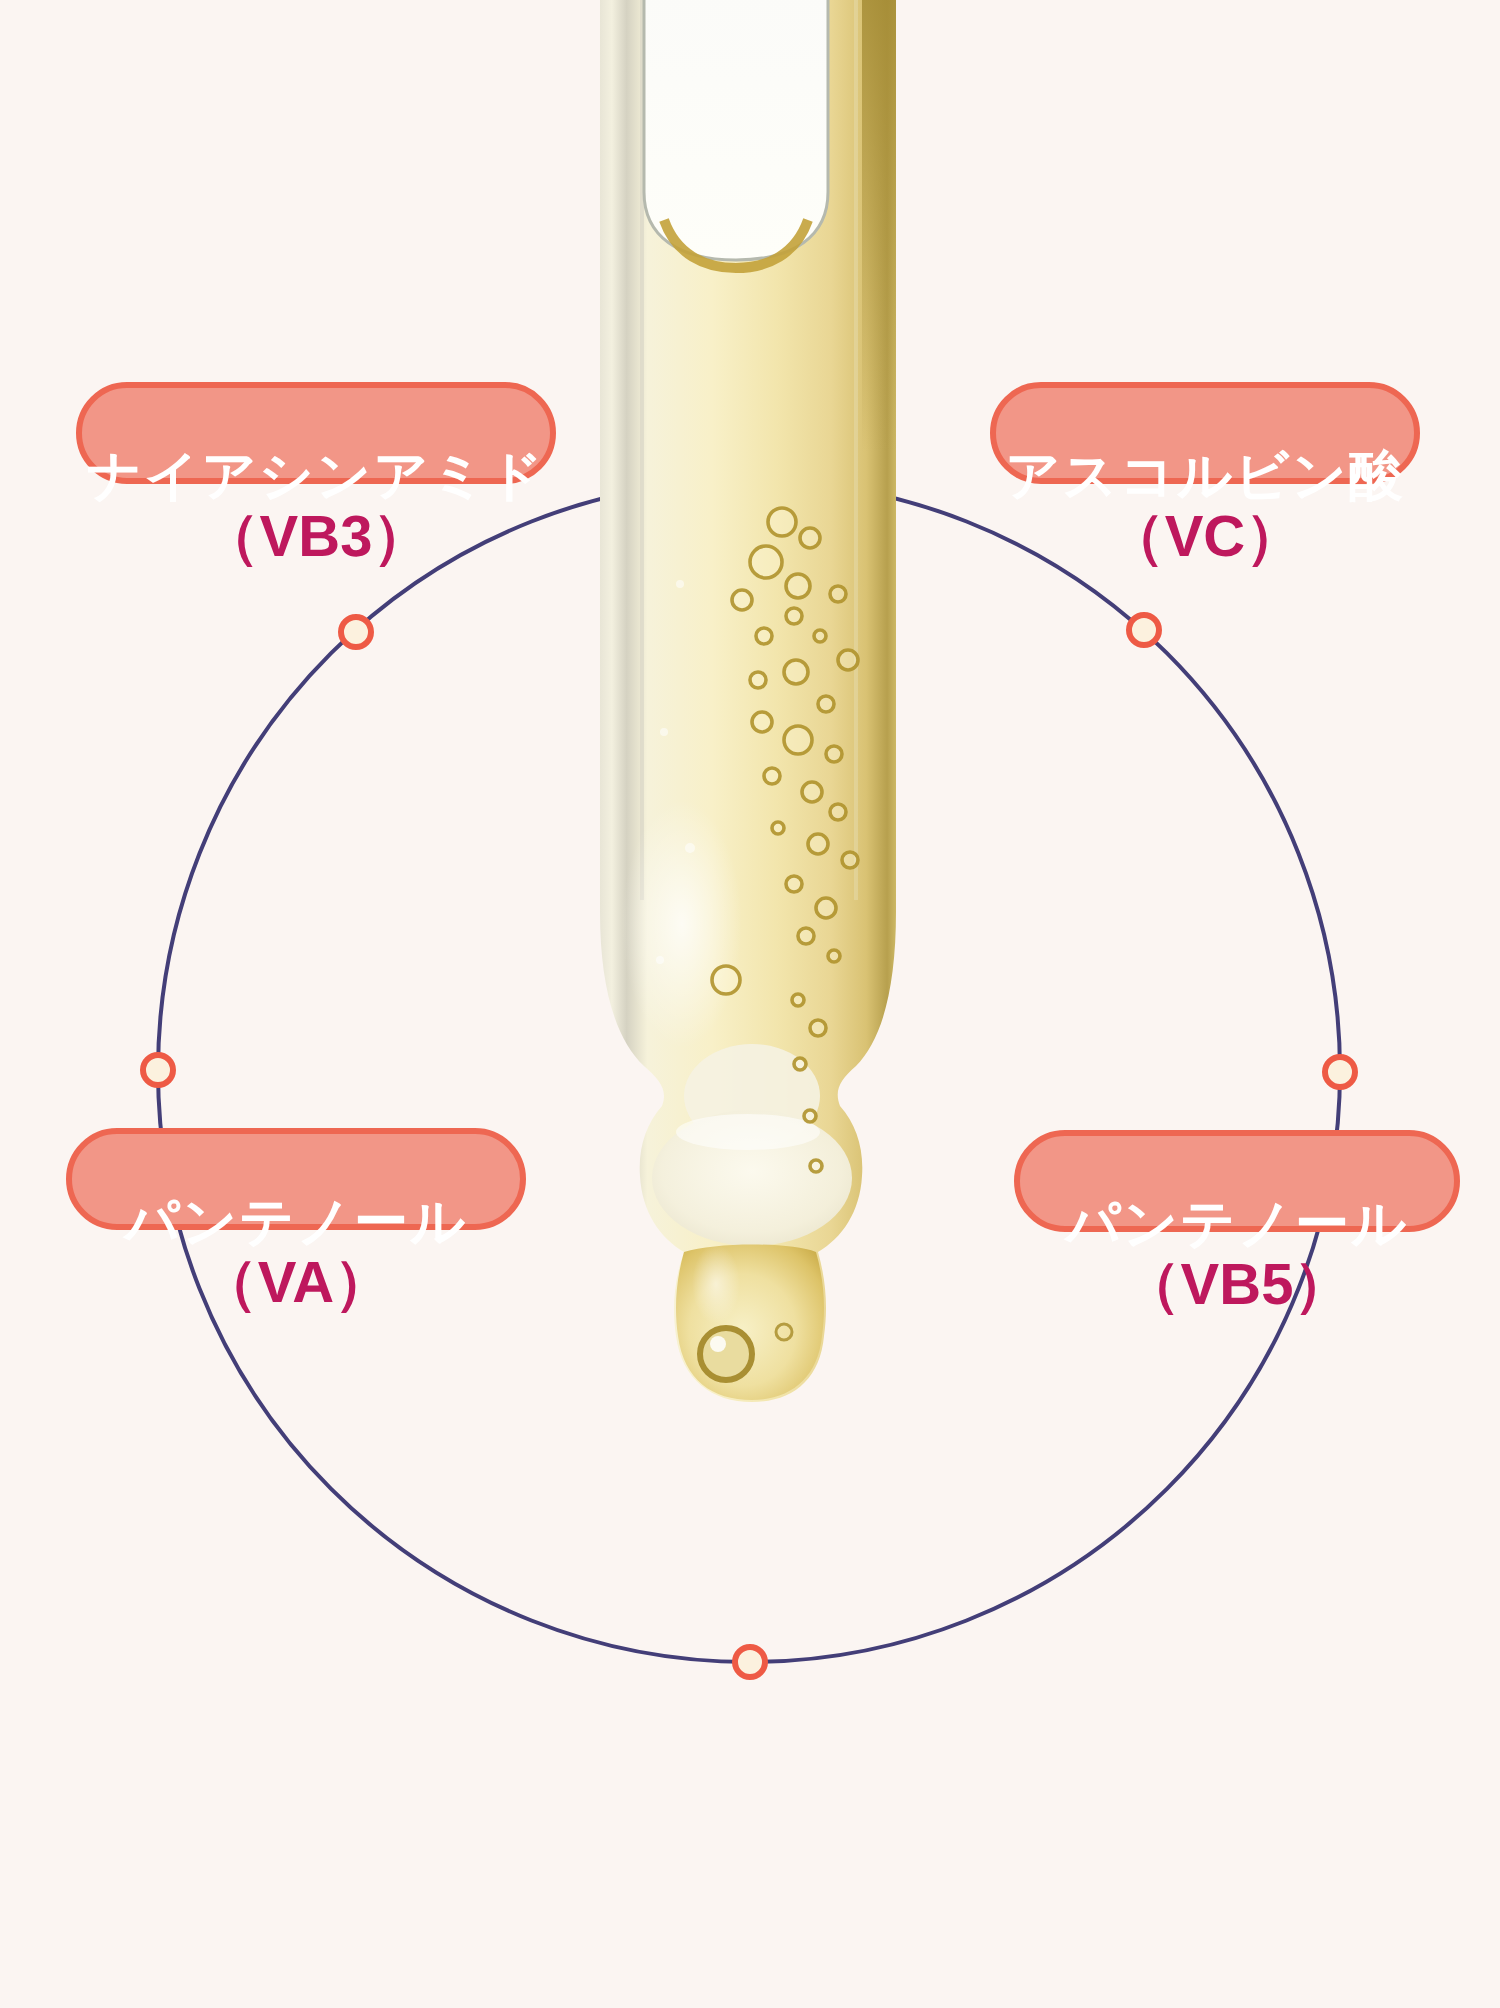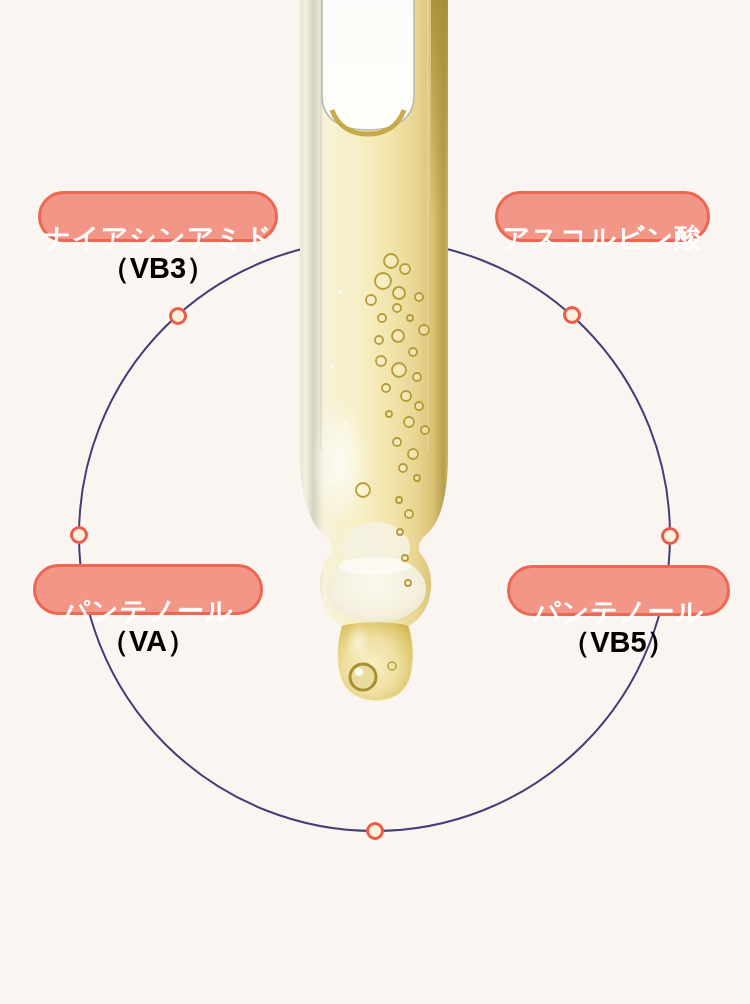--- a/index.html
+++ b/index.html
@@ -23,21 +23,21 @@
     display:flex;align-items:center;justify-content:center;
   }
   .pill-text{
     color:#ffffff;
     font-size:27px;font-weight:600;letter-spacing:1px;
     white-space:nowrap;
     margin-top:43px;
   }
   .code{
     margin-top:7px;
-    color:#000000;
+    color:#be185d;
     font-size:29px;font-weight:600;letter-spacing:0px;
     white-space:nowrap;text-align:center;
   }
 </style>
 </head>
 <body>
 
 <div class="stage">
 
   <svg viewBox="0 0 750 1004" width="750" height="1004">
@@ -183,20 +183,21 @@
     <div class="pill">
       <span class="pill-text">ナイアシンアミド</span>
     </div>
     <div class="code">（VB3）</div>
   </div>
 
   <div class="ing" style="left:495px;top:191px;width:215px">
     <div class="pill">
       <span class="pill-text">アスコルビン酸</span>
     </div>
+    <div class="code">（VC）</div>
   </div>
 
   <div class="ing" style="left:33px;top:564px;width:230px">
     <div class="pill">
       <span class="pill-text">パンテノール</span>
     </div>
     <div class="code">（VA）</div>
   </div>
 
   <div class="ing" style="left:507px;top:565px;width:223px">

